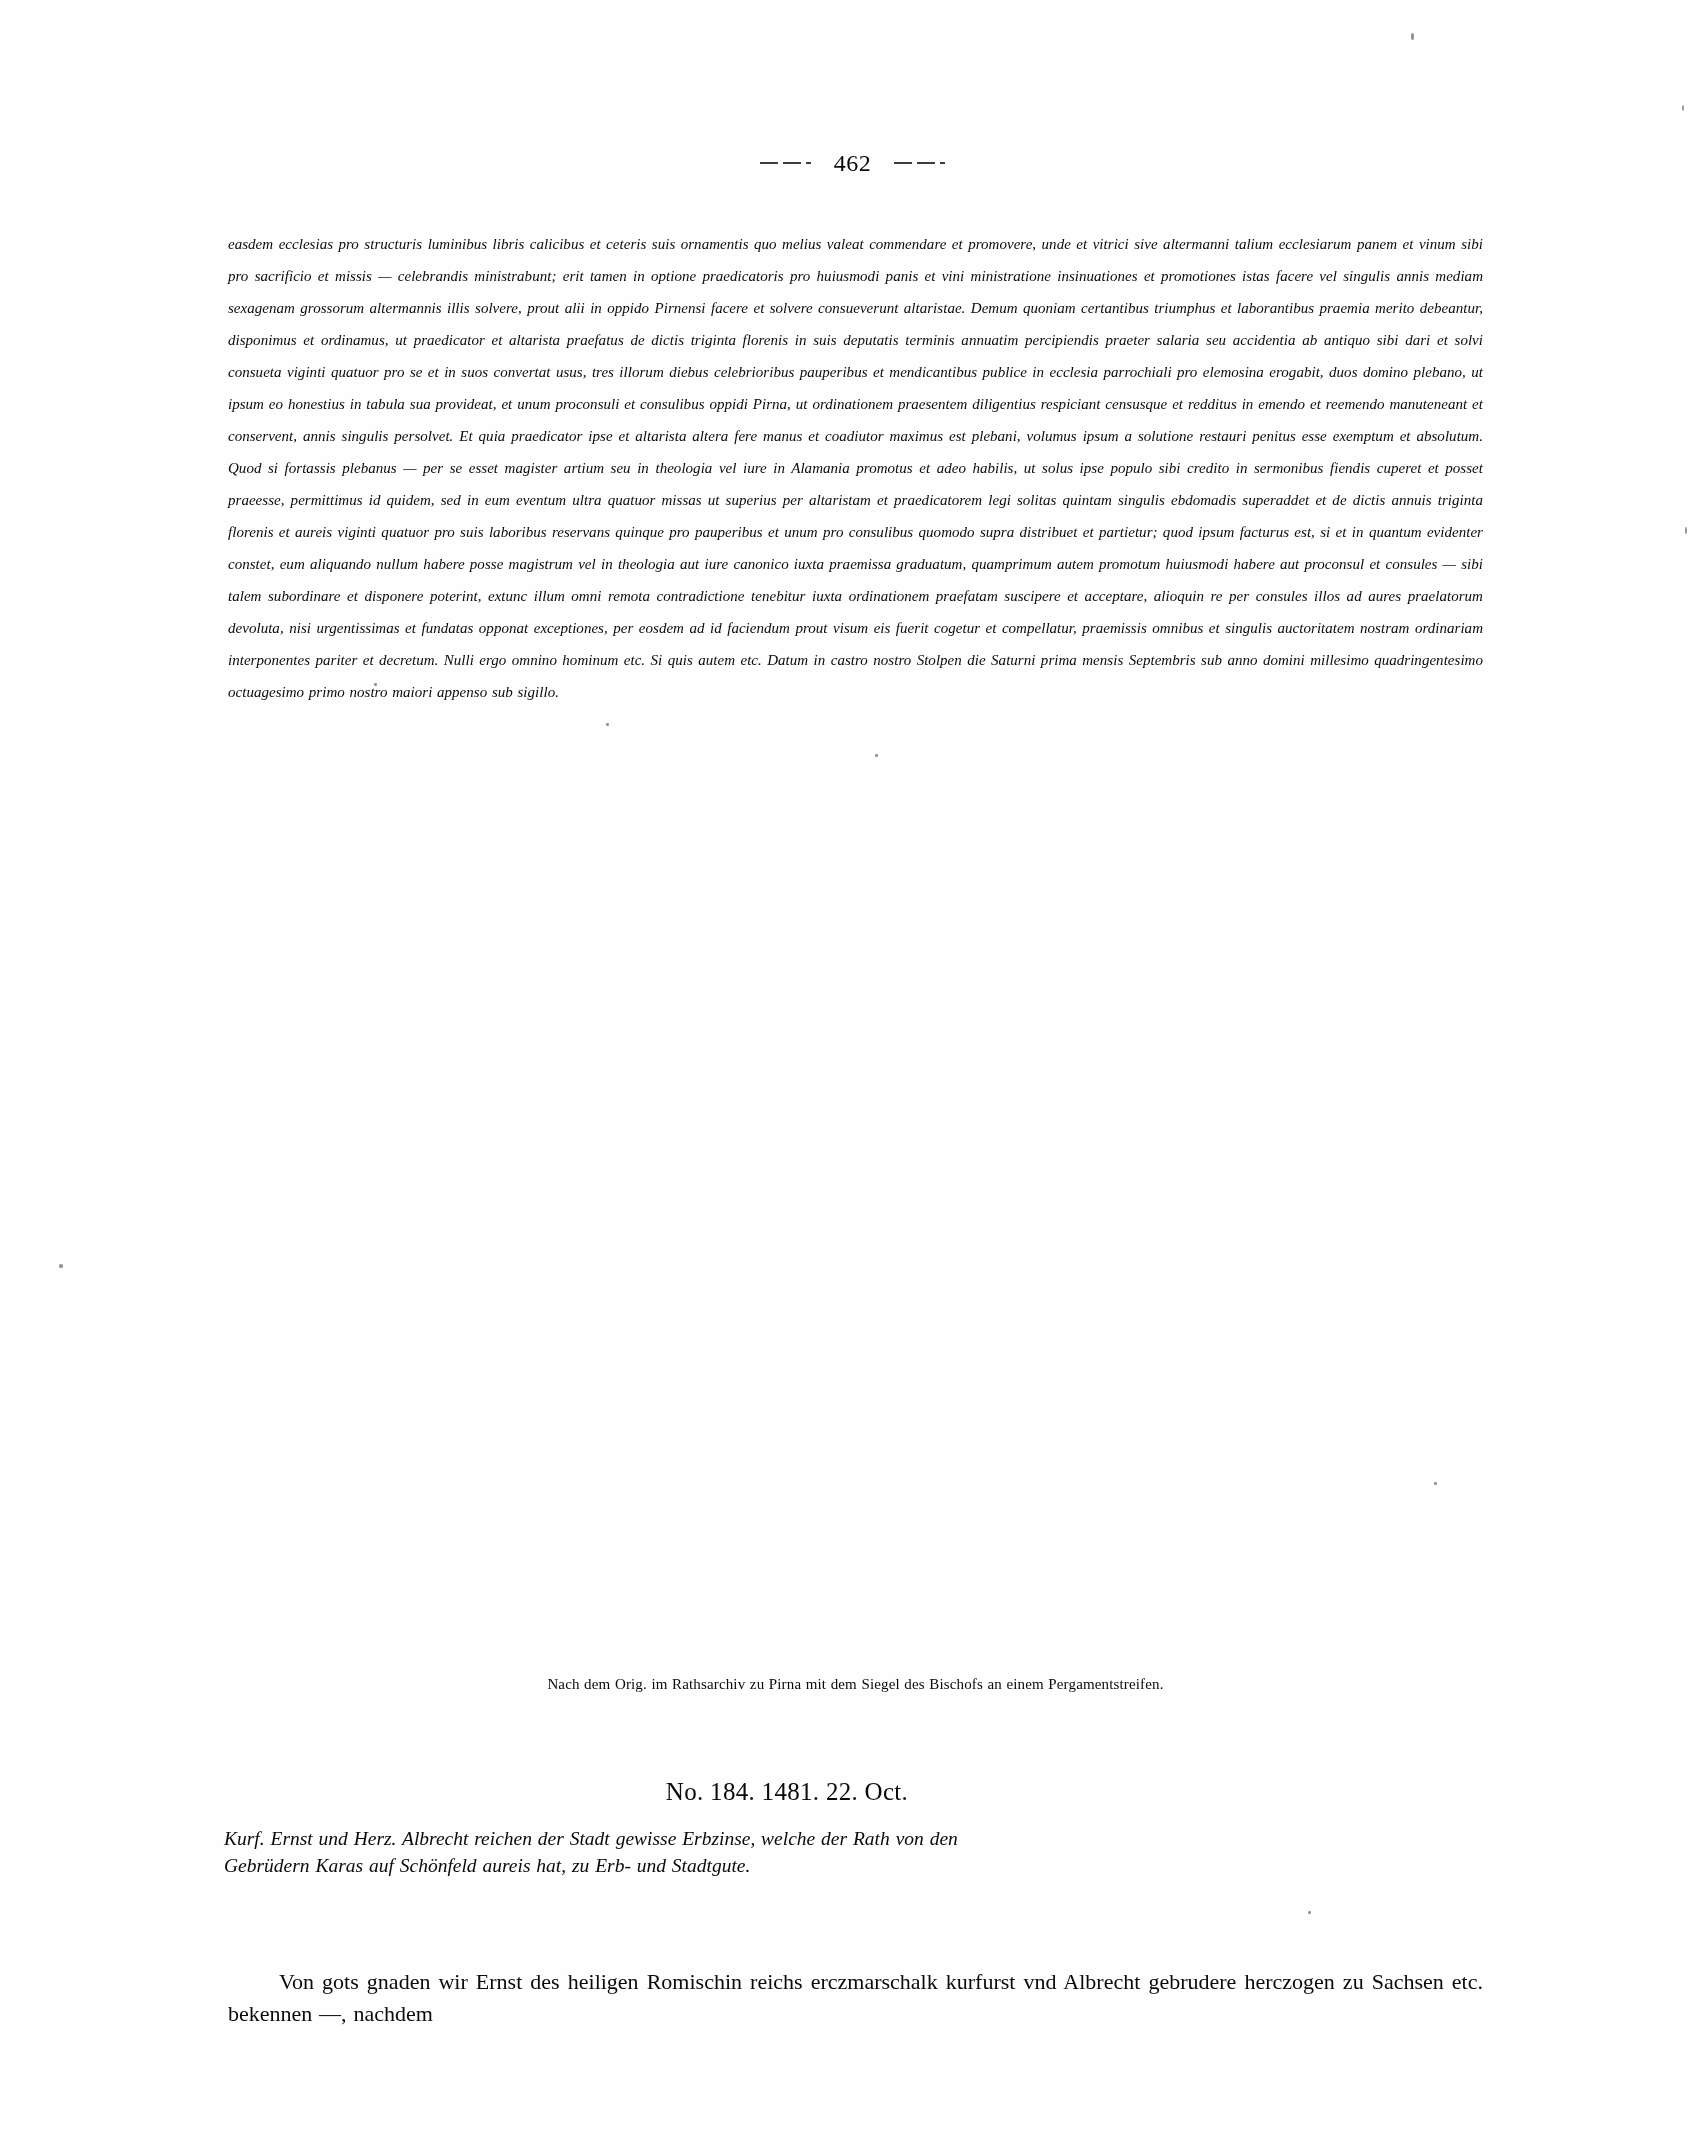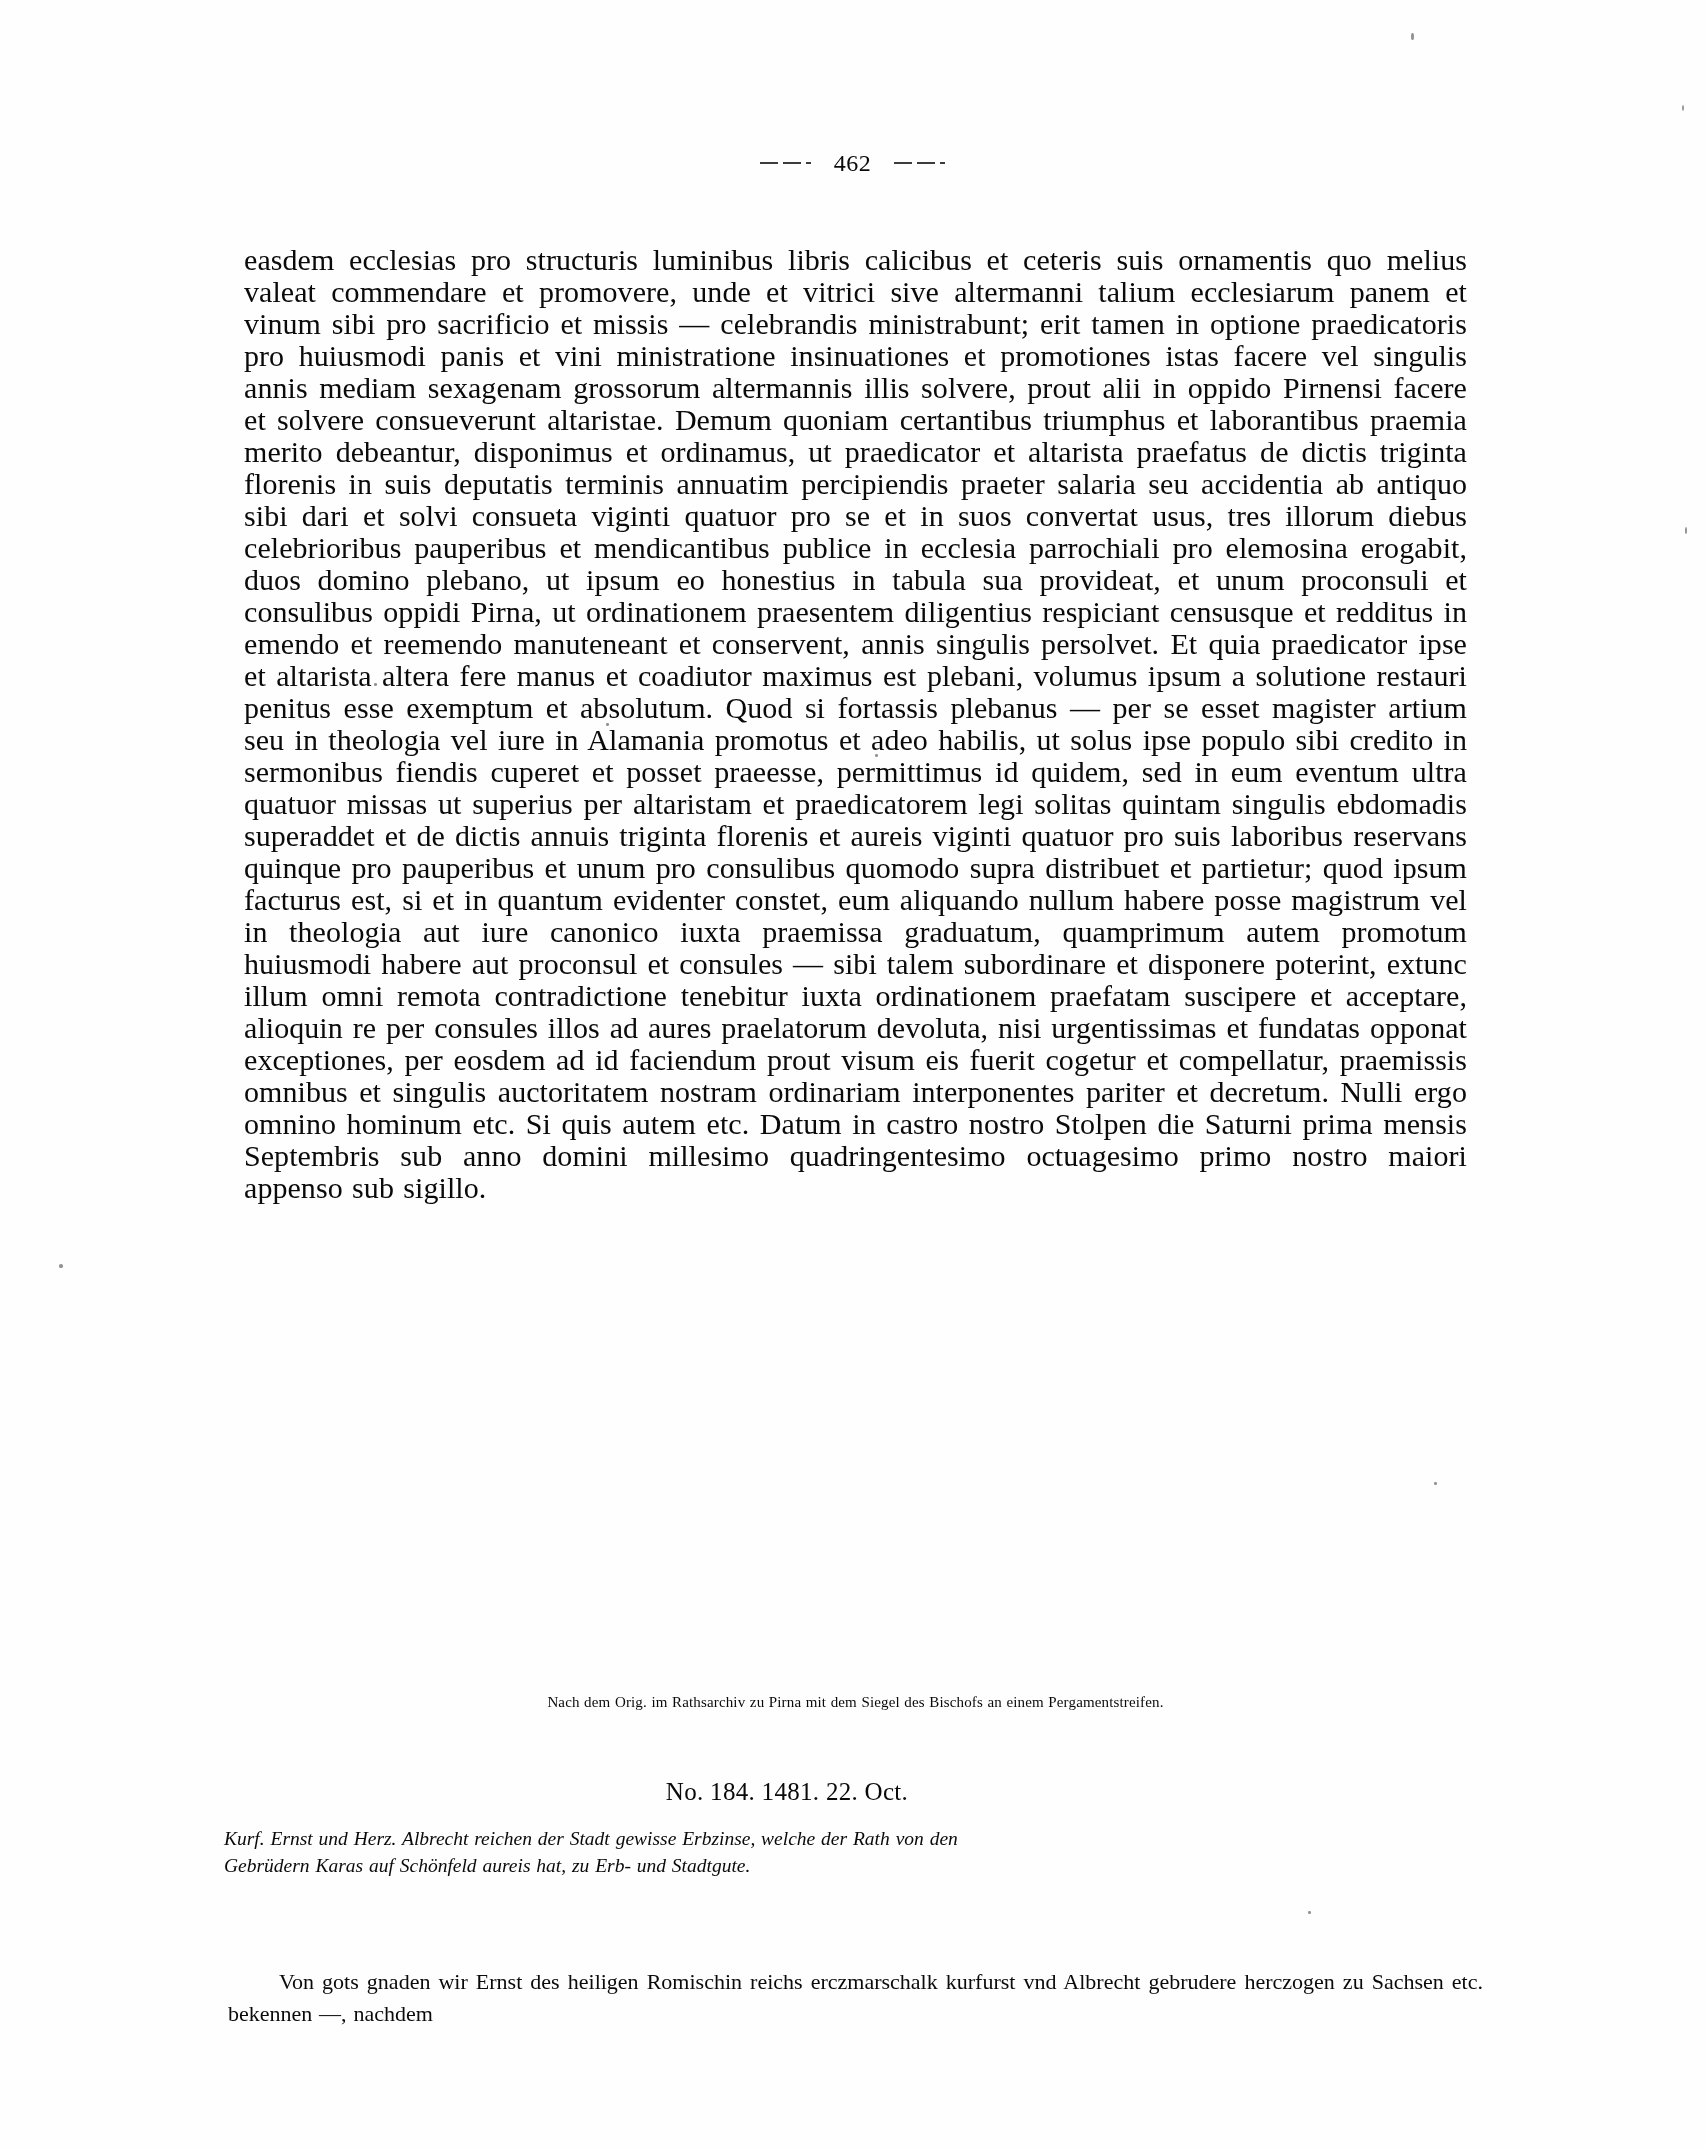--- a/index.html
+++ b/index.html
@@ -56,42 +56,42 @@
 
   
   .textblock {
     position: absolute;
     left: 228px;
     top: 228px;
     width: 1255px;
   }
 
   p.body {
-    margin: 16px;
+    margin: 0;
     text-align: justify;
     text-align-last: left;
-    font-size: 30px;
+    font-size: 15px;
     line-height: 32px;
     word-spacing: 0.06em;
     letter-spacing: 0.002em;
     hyphens: manual;
+    font-style: italic;
   }
 
   
   .srcnote {
     position: absolute;
     left: 228px;
     top: 1674px;
     width: 1255px;
     text-align: center;
     font-size: 15px;
     line-height: 20px;
     letter-spacing: 0.01em;
     word-spacing: 0.04em;
-    margin-top: 18px;
   }
 
   
   .heading {
     position: absolute;
     left: 0;
     top: 1776px;
     width: 1574px;
     text-align: center;
     font-size: 25px;

